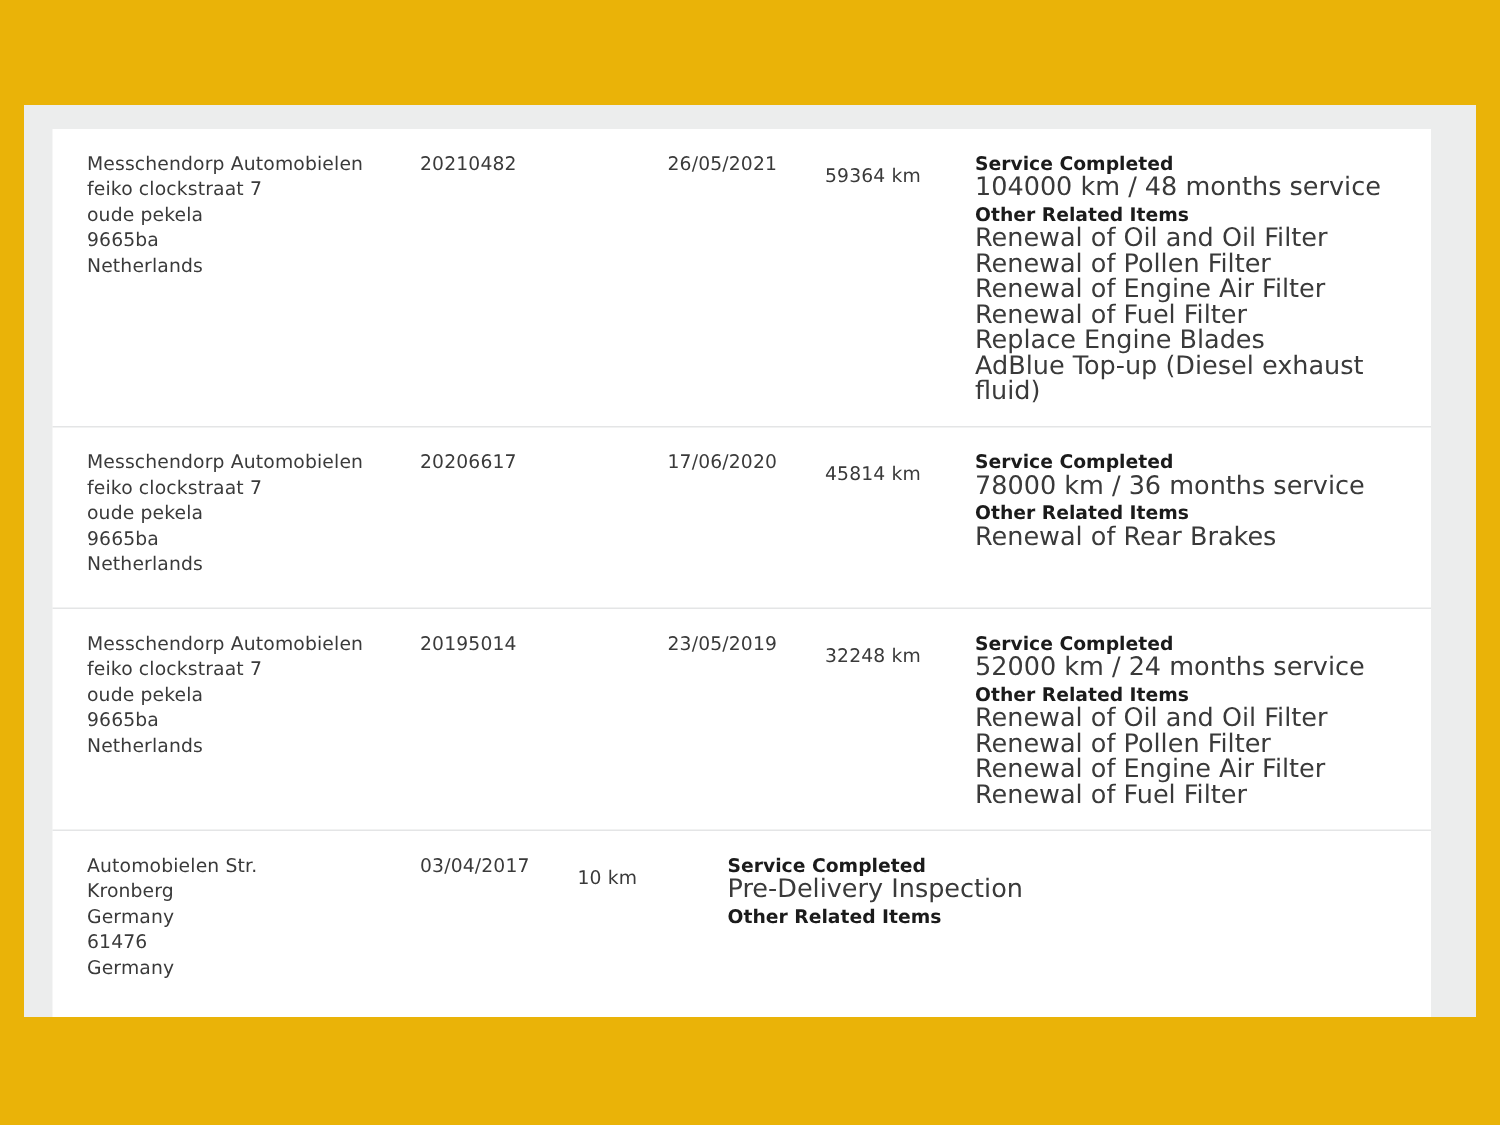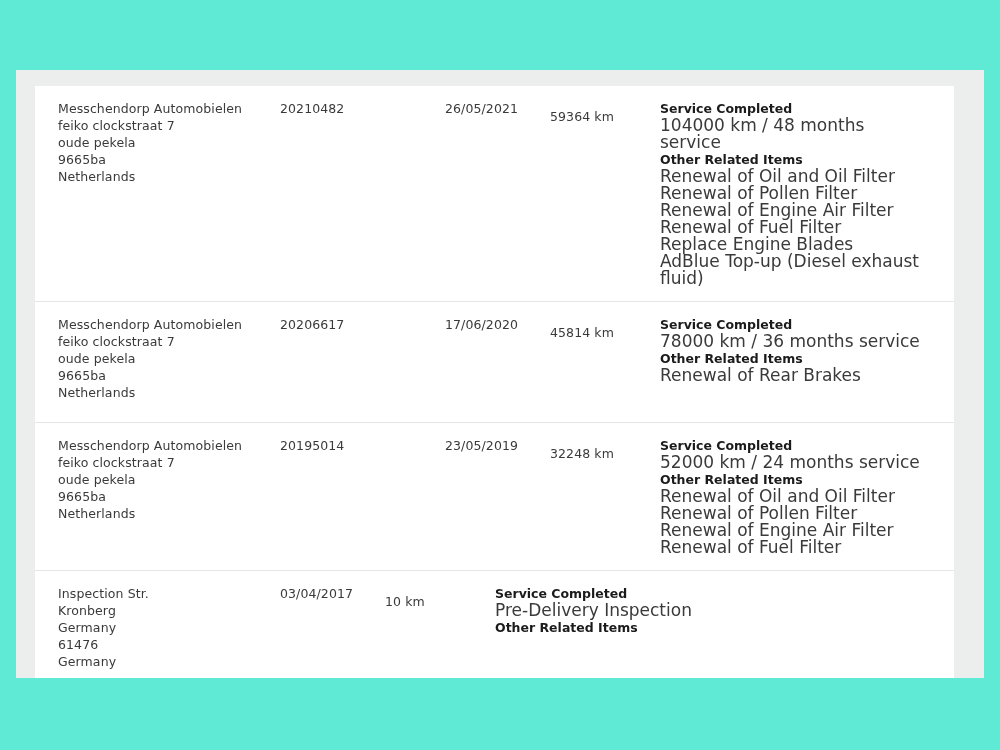--- a/index.html
+++ b/index.html
@@ -7,21 +7,21 @@
     padding: 0;
     width: 1000px;
     height: 750px;
     background: #ffffff;
     font-family: "DejaVu Sans", sans-serif;
   }
   #page {
     position: relative;
     width: 1000px;
     height: 750px;
-    background: #5eead4;
+    background: #eab308;
     overflow: hidden;
   }
   .page-band {
     position: absolute;
     left: 16px;
     top: 70px;
     width: 968px;
     height: 608px;
     background: #eceded;
   }
@@ -61,21 +61,20 @@
   .col-date {
     width: 105px;
   }
   .col-mileage {
     width: 100px;
     margin-top: 8px;
   }
   .col-details {
     flex: 1;
     padding-right: 25px;
-    margin-left: 10px;
   }
   .line {
     font-size: 12.5px;
     line-height: 17px;
     color: #3a3a3a;
     letter-spacing: 0.1px;
     white-space: nowrap;
   }
   .brandmark {
     font-size: 11.5px;
@@ -183,21 +182,21 @@
           <div class="details-item">52000 km / 24 months service</div>
           <div class="details-head">Other Related Items</div>
           <div class="details-item">Renewal of Oil and Oil Filter</div>
           <div class="details-item">Renewal of Pollen Filter</div>
           <div class="details-item">Renewal of Engine Air Filter</div>
           <div class="details-item">Renewal of Fuel Filter</div>
         </div>
       </div>
       <div class="record rec-3">
         <div class="col-dealer">
-          <div class="line">Inspection Str.</div>
+          <div class="line">Automobielen Str.</div>
           <div class="line">Kronberg</div>
           <div class="line">Germany</div>
           <div class="line">61476</div>
           <div class="line">Germany</div>
         </div>
         <div class="col-date">
           <div class="line">03/04/2017</div>
         </div>
         <div class="col-mileage">
           <div class="line">10 km</div>

